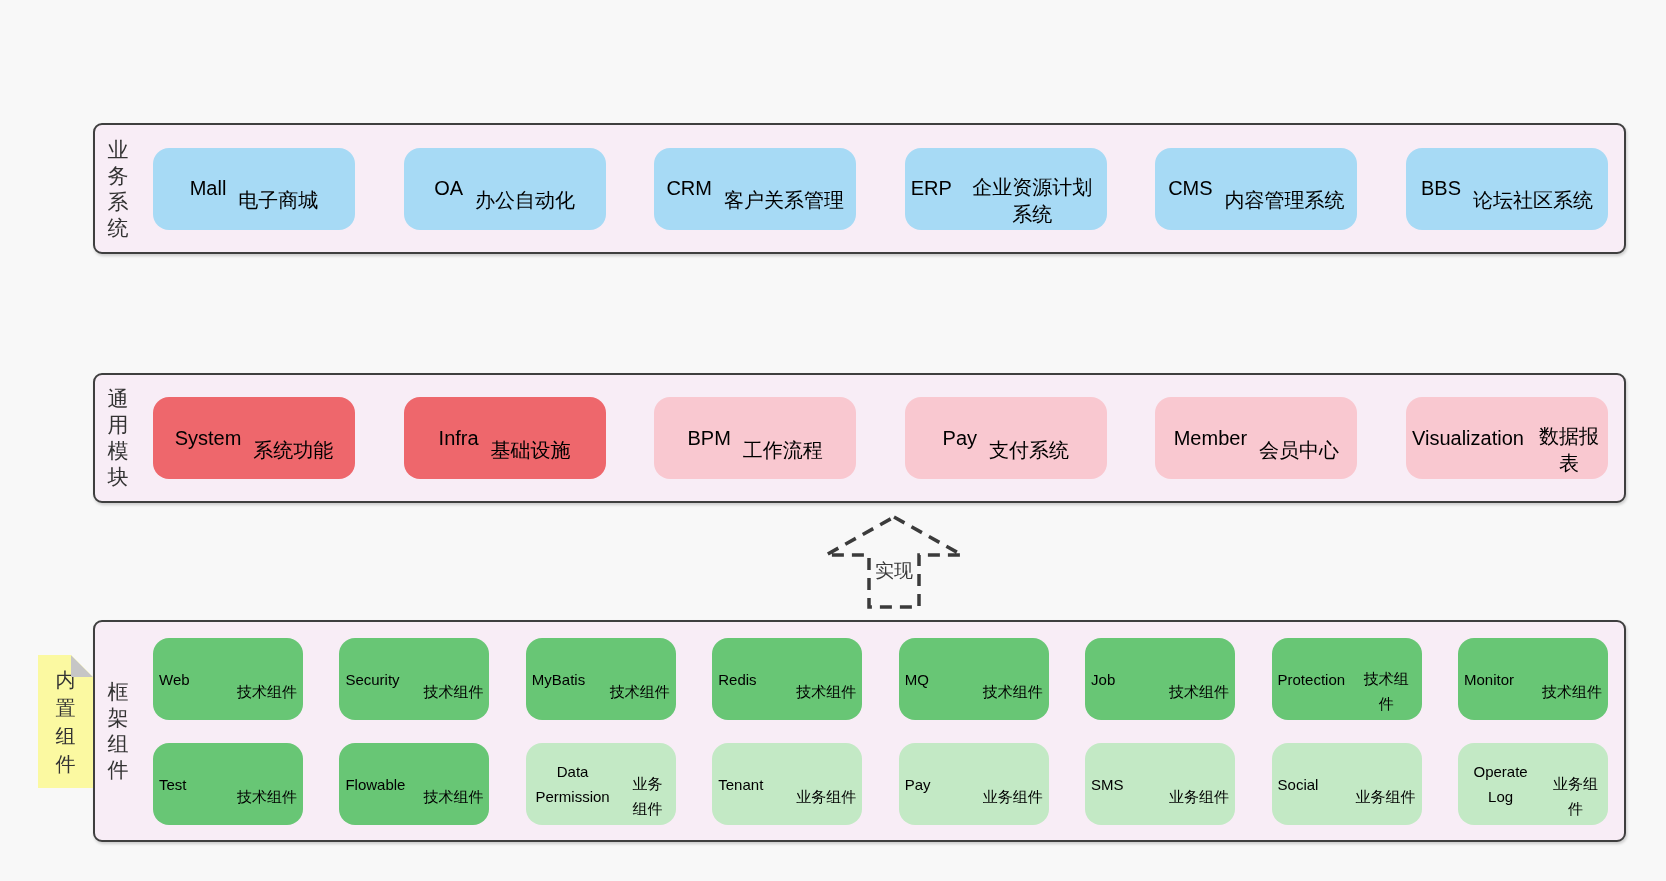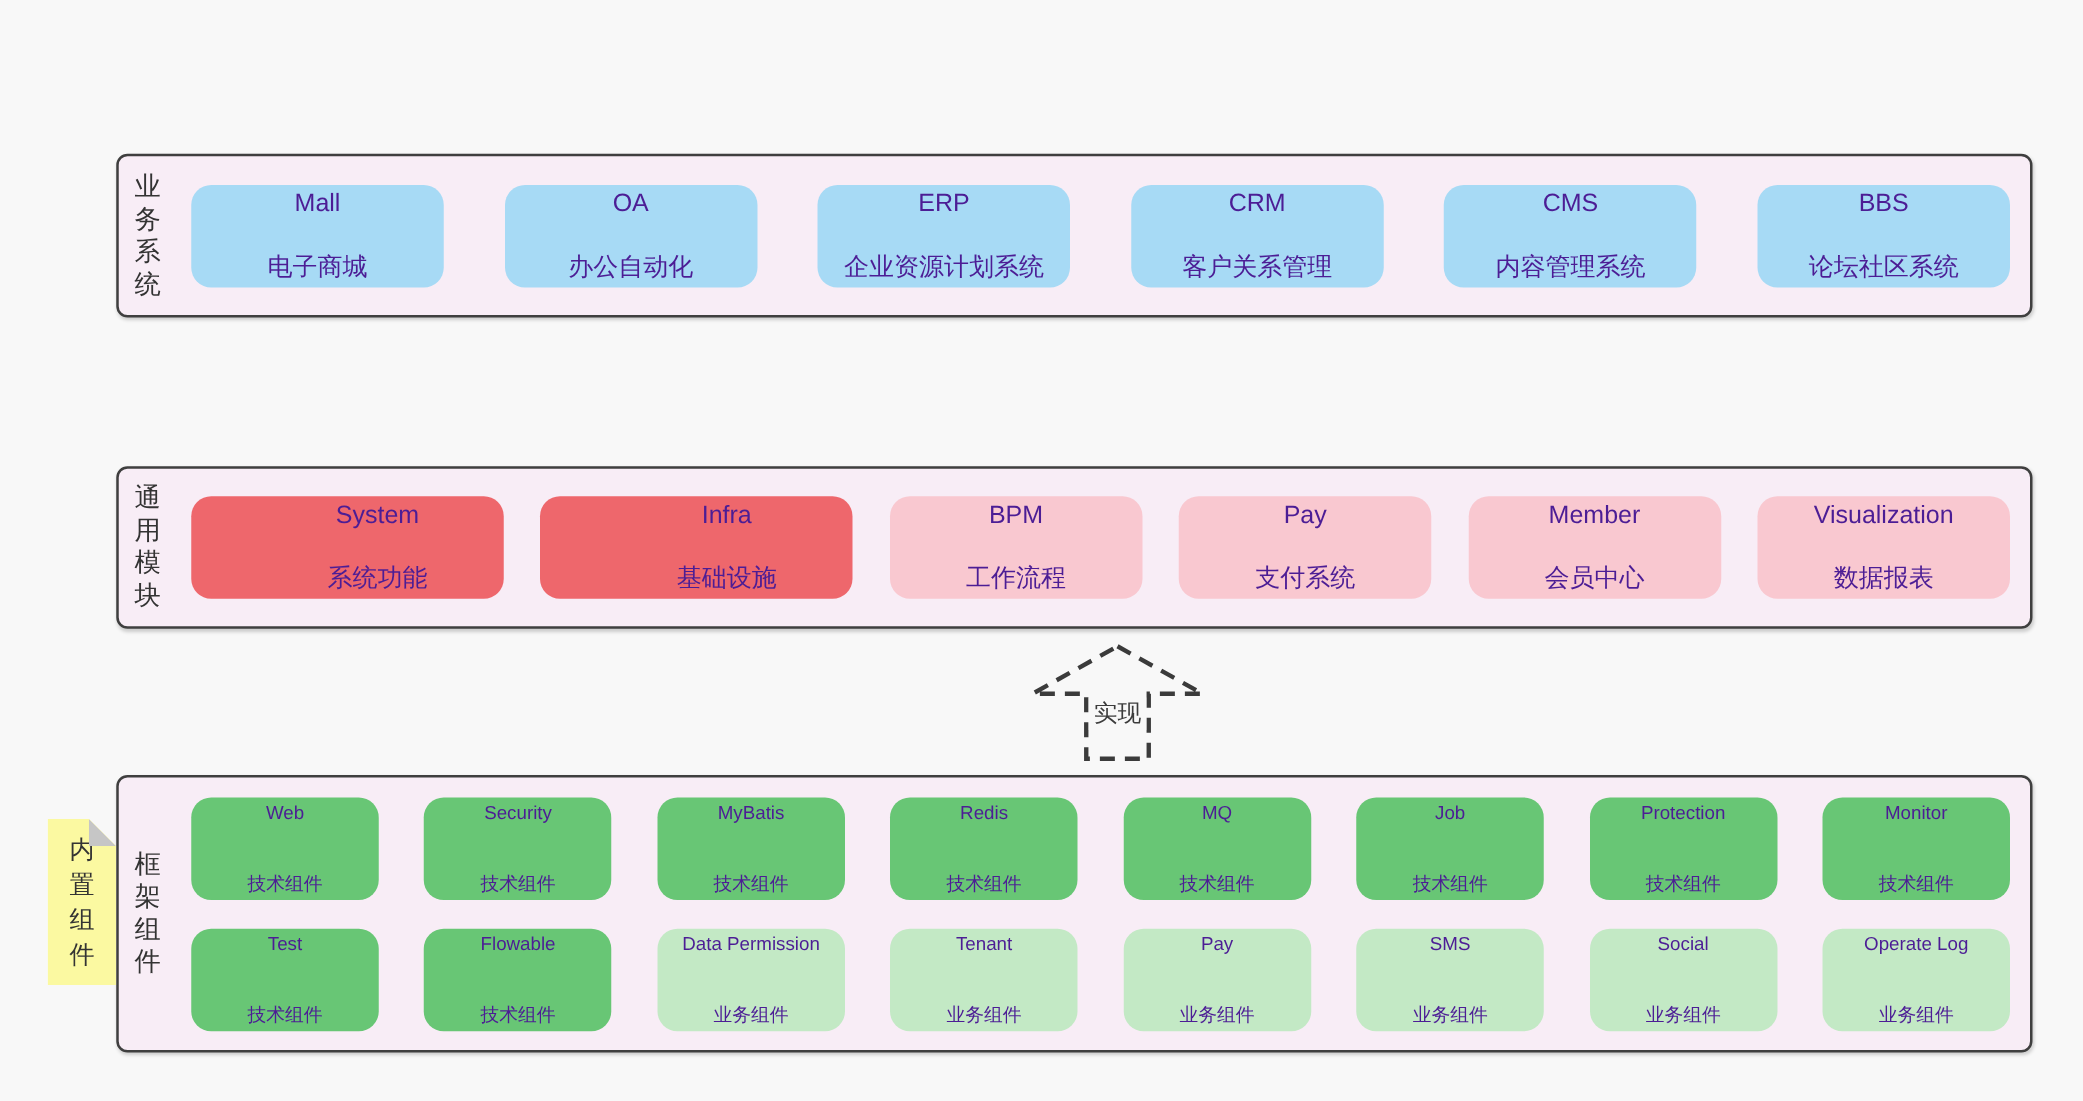--- a/index.html
+++ b/index.html
@@ -40,30 +40,30 @@
     display:flex;align-items:center;justify-content:space-between;
   }
   .boxes-grid{
     flex:1;margin-right:16px;padding:16px 0 15px 12px;
     display:flex;flex-direction:column;justify-content:space-between;
   }
   .grid-row{display:flex;justify-content:space-between;}
 
   .box{
     height:82px;border-radius:16px;
-    display:flex;flex-direction:column;align-items:center;justify-content:center;
-    text-align:center;color:#4c1d95;
+    display:flex;align-items:center;justify-content:center;
+    text-align:center;color:#000000;
   }
   .box-lg{width:202px;font-size:20px;line-height:27px;}
   .box-sm{width:150px;font-size:15px;line-height:25px;justify-content:space-between;}
   .box-name{display:block;padding:0 6px;}
   .box-desc{display:block;padding:0 6px;margin-top:24px;}
 
   .box[data-variant="blue"]{background:#a7daf5;}
-  .box[data-variant="red"]{background:#ee676c;padding-left:48px;}
+  .box[data-variant="red"]{background:#ee676c;}
   .box[data-variant="pink"]{background:#f9c8d0;}
   .box[data-variant="green"]{background:#68c675;}
   .box[data-variant="green-light"]{background:#c3e9c5;}
 
   
   .note{
     position:absolute;left:38px;width:55px;
     background:#fbf9a1;z-index:5;
     clip-path:polygon(0 0, calc(100% - 22px) 0, 100% 22px, 100% 100%, 0 100%);
     display:flex;align-items:center;justify-content:center;
@@ -99,26 +99,26 @@
     <div class="boxes-row">
       <div class="box box-lg" data-variant="blue">
         <span class="box-name">Mall</span>
         <span class="box-desc">电子商城</span>
       </div>
       <div class="box box-lg" data-variant="blue">
         <span class="box-name">OA</span>
         <span class="box-desc">办公自动化</span>
       </div>
       <div class="box box-lg" data-variant="blue">
+        <span class="box-name">CRM</span>
+        <span class="box-desc">客户关系管理</span>
+      </div>
+      <div class="box box-lg" data-variant="blue">
         <span class="box-name">ERP</span>
         <span class="box-desc">企业资源计划系统</span>
-      </div>
-      <div class="box box-lg" data-variant="blue">
-        <span class="box-name">CRM</span>
-        <span class="box-desc">客户关系管理</span>
       </div>
       <div class="box box-lg" data-variant="blue">
         <span class="box-name">CMS</span>
         <span class="box-desc">内容管理系统</span>
       </div>
       <div class="box box-lg" data-variant="blue">
         <span class="box-name">BBS</span>
         <span class="box-desc">论坛社区系统</span>
       </div>
     </div>

